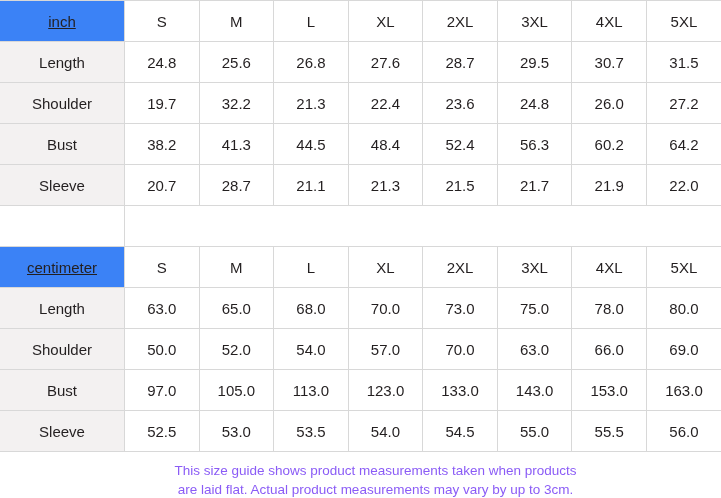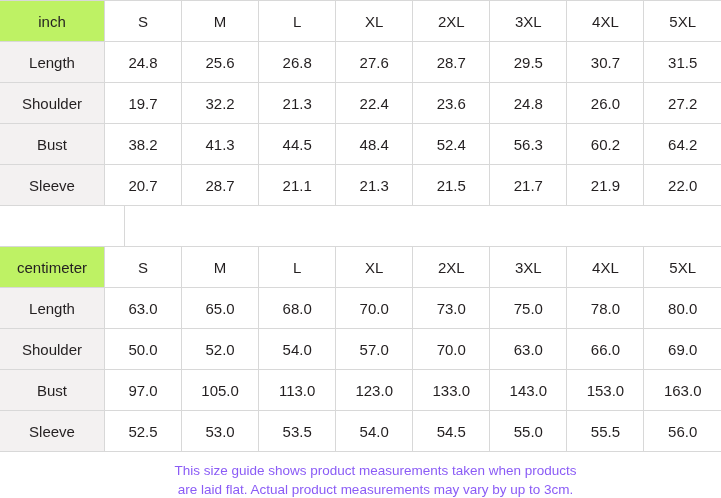--- a/index.html
+++ b/index.html
@@ -28,22 +28,23 @@
   table.size-table td {
     border: 1px solid #d8d8d8;
     text-align: center;
     vertical-align: middle;
     font-size: 15px;
     color: #231f20;
     height: 40px;
     padding: 0;
   }
   table.size-table td.unit-head {
-    background: #bef264;
-    width: 104px;
+    background: #3b82f6;
+    width: 124px;
+    text-decoration: underline;
   }
   table.size-table td.row-head {
     background: #f3f1f1;
     width: 124px;
     font-size: 15px;
     margin-left: 19px;
   }
   table.size-table td.col-head {
     background: #ffffff;
   }

